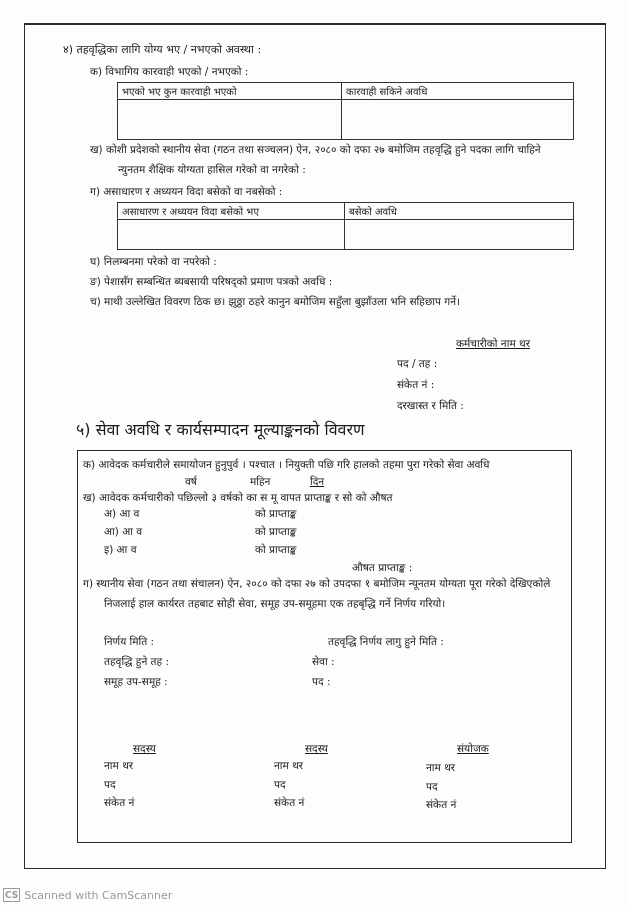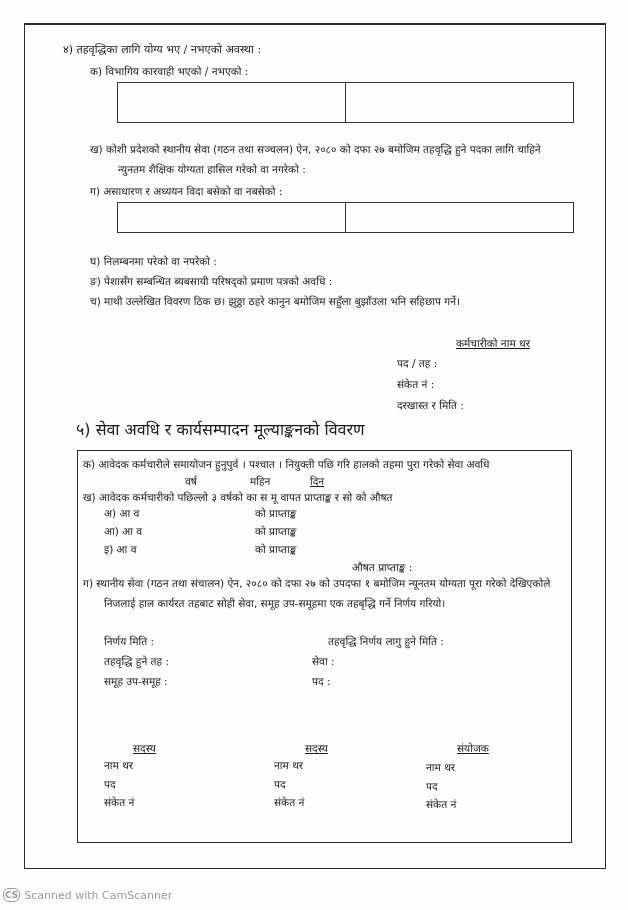--- a/index.html
+++ b/index.html
@@ -4,45 +4,53 @@
 <style>
   html,body{margin:0;padding:0;}
   body{width:628px;height:910px;background:#fdfdfd;position:relative;overflow:hidden;font-family:"DejaVu Sans","Liberation Sans",sans-serif;color:#1a1a1a;font-size:10.5px;}
   .abs{position:absolute;white-space:nowrap;}
   .outer{position:absolute;left:24px;top:23px;width:580px;height:843px;border:1.5px solid #2b2b2b;border-top-width:2px;}
   .tbl{position:absolute;border:1px solid #333;border-collapse:collapse;}
   .tbl td{border:1px solid #333;padding:1px 4px;font-size:10px;vertical-align:top;}
   .inner{position:absolute;left:77px;top:450px;width:493px;height:391px;border:1.5px solid #2b2b2b;}
   .ul{text-decoration:underline;}
   .footer{position:absolute;left:3px;top:888px;font-size:11px;color:#9a9a9a;display:flex;align-items:center;gap:4px;}
-  .cs{display:inline-block;border:1.5px solid #9a9a9a;border-radius:6px;font-size:9px;font-weight:bold;padding:0 1px;line-height:12px;color:#9a9a9a;}
+  .cs{display:inline-block;border:1.5px solid #9a9a9a;border-radius:0;font-size:9px;font-weight:bold;padding:0 1px;line-height:12px;color:#9a9a9a;}
 </style>
 </head>
 <body>
 
 <div class="outer"></div>
 
 <div class="abs" style="left:63px;top:41px;font-size:11px;">४) तहवृद्धिका लागि योग्य भए / नभएको अवस्था :</div>
 <div class="abs" style="left:90px;top:64px;">क)  विभागिय कारवाही भएको / नभएको  :</div>
 
 <table class="tbl" style="left:117px;top:82px;width:457px;">
   <tbody>
+      <tr style="height:15px;">
+    <td style="width:215px;">भएको भए कुन कारवाही भएको</td>
+    <td>कारवाही सकिने अवधि</td>
+  </tr>
   <tr style="height:40px;">
     <td></td>
     <td></td>
   </tr>
 </tbody>
   </table>
 
 <div class="abs" style="left:90px;top:142px;">ख)  कोशी प्रदेशको स्थानीय सेवा (गठन तथा सञ्चलन) ऐन, २०८० को दफा २७ बमोजिम तहवृद्धि हुने पदका लागि चाहिने</div>
 <div class="abs" style="left:118px;top:162px;">न्युनतम शैक्षिक योग्यता हासिल गरेको वा नगरेको :</div>
 <div class="abs" style="left:90px;top:184px;">ग)  असाधारण र अध्ययन विदा बसेको वा नबसेको :</div>
 
 <table class="tbl" style="left:117px;top:202px;width:457px;">
   <tbody>
+      <tr style="height:15px;">
+    <td style="width:218px;">असाधारण र अध्ययन विदा बसेको भए</td>
+    <td>बसेको अवधि</td>
+  </tr>
   <tr style="height:30px;">
     <td></td>
     <td></td>
   </tr>
 </tbody>
   </table>
 
 <div class="abs" style="left:90px;top:254px;">घ)  निलम्बनमा परेको वा नपरेको :</div>
 <div class="abs" style="left:90px;top:274px;">ङ)  पेशासँग सम्बन्धित ब्यबसायी परिषद्को प्रमाण पत्रको अवधि :</div>
 <div class="abs" style="left:90px;top:294px;">च)  माथी उल्लेखित विवरण ठिक छ। झुठ्ठा ठहरे कानुन बमोजिम सहुँला बुझाँउला भनि सहिछाप गर्ने।</div>

